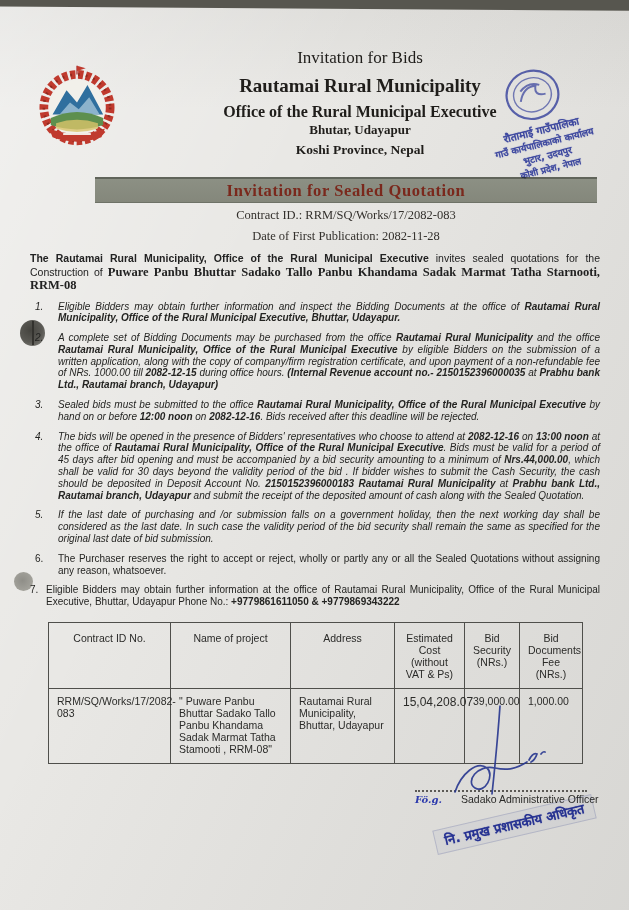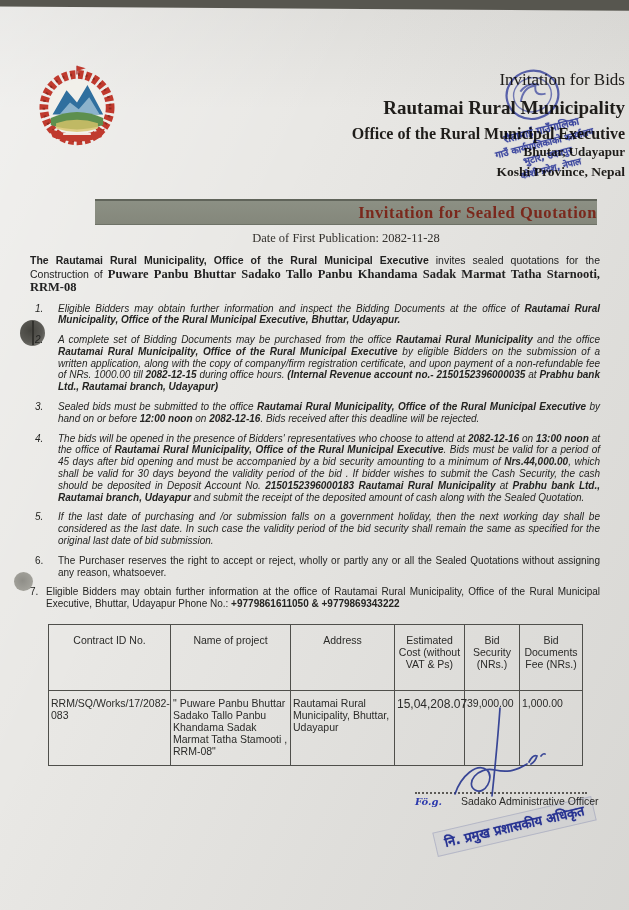--- a/index.html
+++ b/index.html
@@ -24,52 +24,52 @@
   .emblem{position:absolute;left:33px;top:64px;width:88px;height:82px;}
   
   .hstamp{position:absolute;right:6px;top:66px;width:168px;text-align:center;
     transform:rotate(-14deg);color:var(--ink-blue,#2c3aad);mix-blend-mode:multiply;opacity:.88;}
   .hstamp .ring{display:block;margin:0 auto 1px;}
   .hstamp .l{display:block;font-family:"DejaVu Sans",sans-serif;font-weight:bold;
     text-shadow:0 0 1px rgba(44,58,173,.55);}
   .hstamp .l1{font-size:10.5px;} .hstamp .l2{font-size:9.5px;}
   .hstamp .l3{font-size:9.5px;} .hstamp .l4{font-size:9px;}
   
-  .doc-head{margin:0 0 0 95px;width:530px;padding-top:70px;text-align:right;
+  .doc-head{margin:0 0 0 95px;width:530px;padding-top:48px;text-align:center;
     font-family:"Liberation Serif",serif;color:#1f1d1a;}
   .t1{font-size:17px;}
   .t2{font-size:19px;font-weight:bold;margin-top:7px;}
   .t3{font-size:16px;font-weight:bold;margin-top:6px;}
   .t4{font-size:13px;font-weight:bold;margin-top:1px;}
   .t5{font-size:13.5px;font-weight:bold;margin-top:4px;}
   
   .mid{margin-left:95px;width:502px;text-align:center;}
   .banner{margin-top:19px;height:23px;line-height:23px;
     background:linear-gradient(var(--banner-bg,#8c9084), #84877b);
     border-top:2px solid #60645a;border-bottom:1px solid #6e7267;
     font-family:"Liberation Serif",serif;font-weight:bold;font-size:16.5px;
-    letter-spacing:.6px;color:var(--banner-text,#7a281c);text-align:right;}
+    letter-spacing:.6px;color:var(--banner-text,#7a281c);}
   .meta1{margin-top:5px;font-family:"Liberation Serif",serif;font-size:12.5px;color:#33302c;}
   .meta2{margin-top:6px;font-family:"Liberation Serif",serif;font-size:12.5px;color:#33302c;}
   
   .doc-body{padding:4px 29px 0 30px;}
   .intro{font-size:10.5px;line-height:13.5px;text-align:justify;color:#222;}
   .intro .b{font-weight:bold;}
   .sf{font-family:"Liberation Serif",serif;font-size:12.5px;font-weight:bold;}
   .item{position:relative;padding-left:28px;margin-top:8px;
     font-size:10px;line-height:11.8px;text-align:justify;color:#242422;}
   .item.it{font-style:italic;}
   .item .num{position:absolute;left:5px;top:0;}
   .item .b{font-weight:bold;}
   .item-7{padding-left:16px;}
   .item-7 .num{left:0;}
   
   table.bid{border-collapse:collapse;margin:14px 0 0 18px;width:534px;table-layout:fixed;
     font-size:10.5px;color:#2b2b29;}
-  table.bid th, table.bid td{border:1.6px solid #4f4f4b;vertical-align:top;padding:6px 2px;}
+  table.bid th, table.bid td{border:1.6px solid #4f4f4b;vertical-align:top;padding:6px 8px;}
   table.bid th{font-weight:normal;height:50px;text-align:center;padding-top:9px;}
   table.bid td{height:62px;text-align:left;}
   td.cost{vertical-align:middle;font-family:Liberation Sans, sans-serif;font-size:12px;text-align:left;}
   td.money{text-align:center;padding-top:8px;}
   .c1{width:122px;} .c2{width:120px;} .c3{width:104px;}
   .c4{width:70px;} .c5{width:55px;} .c6{width:63px;}
   
   .sig{position:relative;margin:26px 0 0 385px;width:215px;}
   .sig-svg{position:absolute;left:22px;top:-86px;pointer-events:none;}
   .dots{width:172px;border-top:2px dotted #5c5a56;}
@@ -119,20 +119,21 @@
   <div class="doc-head">
     <div class="t1">Invitation for Bids</div>
     <div class="t2">Rautamai Rural Municipality</div>
     <div class="t3">Office of the Rural Municipal Executive</div>
     <div class="t4">Bhutar, Udayapur</div>
     <div class="t5">Koshi Province, Nepal</div>
   </div>
 
   <div class="mid">
     <div class="banner">Invitation for Sealed Quotation</div>
+    <div class="meta1">Contract ID.: RRM/SQ/Works/17/2082-083</div>
     <div class="meta2">Date of First Publication: 2082-11-28</div>
   </div>
 
   <div class="doc-body">
     <p class="intro" style="margin:4px 0 0"><span class="b">The Rautamai Rural Municipality, Office of the Rural Municipal Executive </span><span>invites sealed quotations for the Construction of </span><span class="b sf">Puware Panbu Bhuttar  Sadako Tallo Panbu Khandama Sadak Marmat Tatha Starnooti, RRM-08</span></p>
 
     <div class="item it">
       <span class="num">1.</span>
       <span><span>Eligible Bidders may obtain further information and inspect the Bidding Documents at the office of </span><span class="b">Rautamai Rural Municipality, Office of the Rural Municipal Executive, Bhuttar, Udayapur.</span></span>
     </div>

